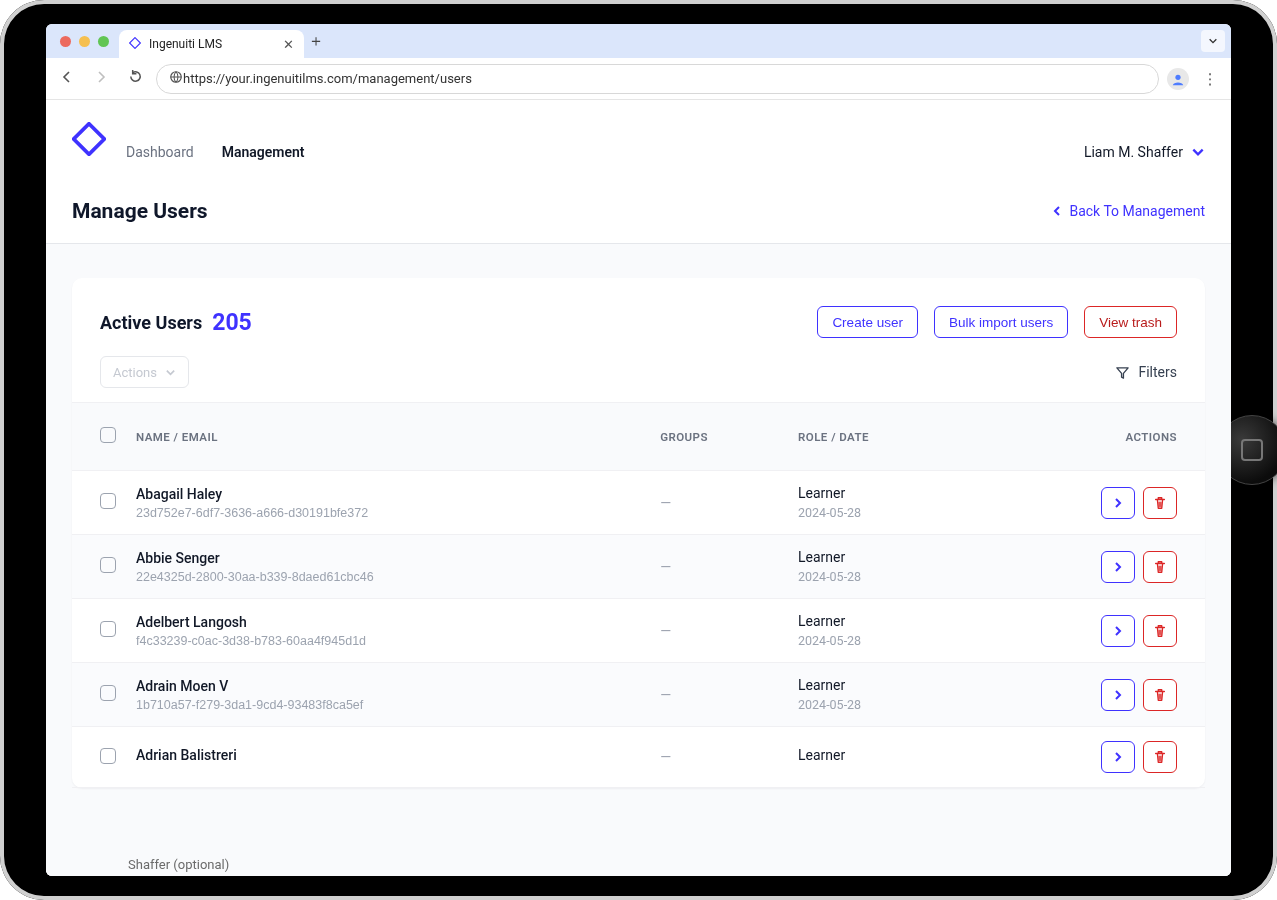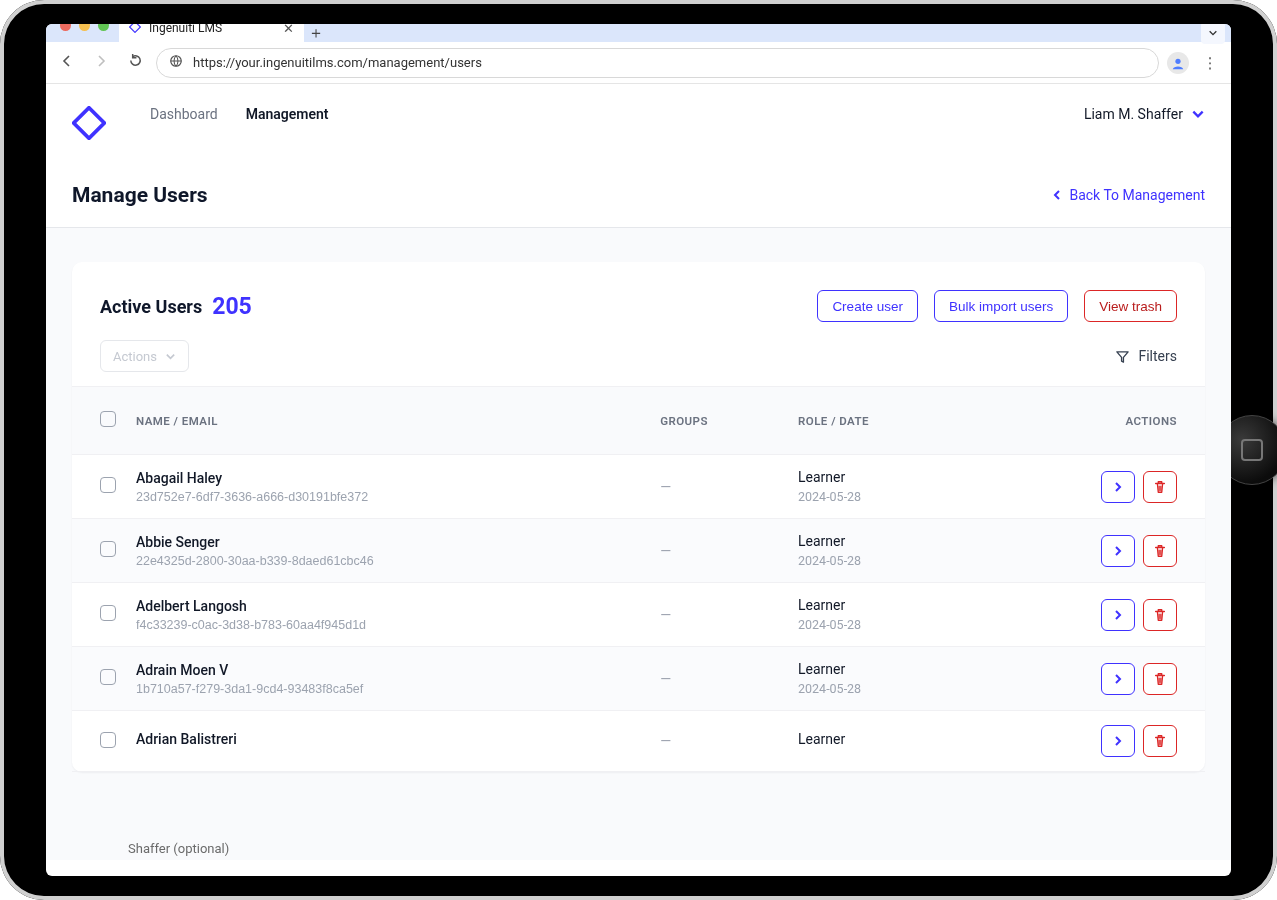--- a/index.html
+++ b/index.html
@@ -41,21 +41,21 @@
   }
   .tablet-cam {
     position:absolute; left:64px; top:50%; transform:translateY(-50%);
     width:10px; height:10px; border-radius:50%; background:#222;
     box-shadow: inset 0 0 2px #555;
   }
 
   
   .browser-chrome { background:#dbe6fb; }
   .tab-strip {
-    display:flex; align-items:flex-end; height:18px; padding-left:6px; position:relative;
+    display:flex; align-items:flex-end; height:34px; padding-left:6px; position:relative;
   }
   .traffic { display:flex; gap:8px; align-items:center; padding:0 10px 0 8px; height:34px;}
   .dot { width:11px; height:11px; border-radius:50%; }
   .dot.r{background:#ec6a5e;} .dot.y{background:#f5bf4f;} .dot.g{background:#61c554;}
   .tab {
     background:#fff; height:28px; border-radius:8px 8px 0 0; display:flex; align-items:center;
     padding:0 10px; gap:8px; font-size:12px; color:#222; min-width:185px;
   }
   .tab .favicon{ color:#4538ff; font-size:12px;}
   .tab .close{ margin-left:auto; font-size:13px; color:#555; cursor:pointer;}
@@ -67,29 +67,29 @@
   }
 
   .toolbar {
     background:#fff; display:flex; align-items:center; height:42px; padding:0 8px; gap:8px;
     border-bottom:1px solid #e5e5e5;
   }
   .tb-btn{ width:26px; text-align:center; color:#555; font-size:15px; cursor:pointer;}
   .tb-btn.disabled{ color:#bfbfbf; cursor:default;}
   .omnibox{
     flex:1; height:30px; border:1px solid #d8d8d8; border-radius:16px; display:flex; align-items:center;
-    padding:0 12px; gap:10px; font-size:13px; color:#333;
+    padding:0 12px; font-size:13px; color:#333;
   }
   .omnibox .globe{ font-size:13px; color:#555;}
   .profile-chip{ width:22px; height:22px; border-radius:50%; background:#e8e8e8; display:flex; align-items:center; justify-content:center;}
 
   
   .app { background:#fff; height:calc(100% - 76px); display:flex; flex-direction:column; position:relative; }
   .app-header {
-    display:flex; align-items:flex-start; padding:22px 26px; gap:44px;
+    display:flex; align-items:flex-end; padding:22px 26px; gap:20px;
     border-bottom:1px solid rgba(0,0,0,0);
   }
   .logo { color:#3f32ff; }
   .nav { display:flex; gap:28px; font-size:14px; }
   .nav a { color:#6b7280; text-decoration:none; cursor:pointer;}
   .nav a.active { color:#111827; font-weight:600;}
   .user-menu { margin-left:auto; display:flex; align-items:center; gap:8px; font-size:14px; color:#111827; cursor:pointer;}
 
   .page-bar {
     display:flex; align-items:center; justify-content:space-between;

